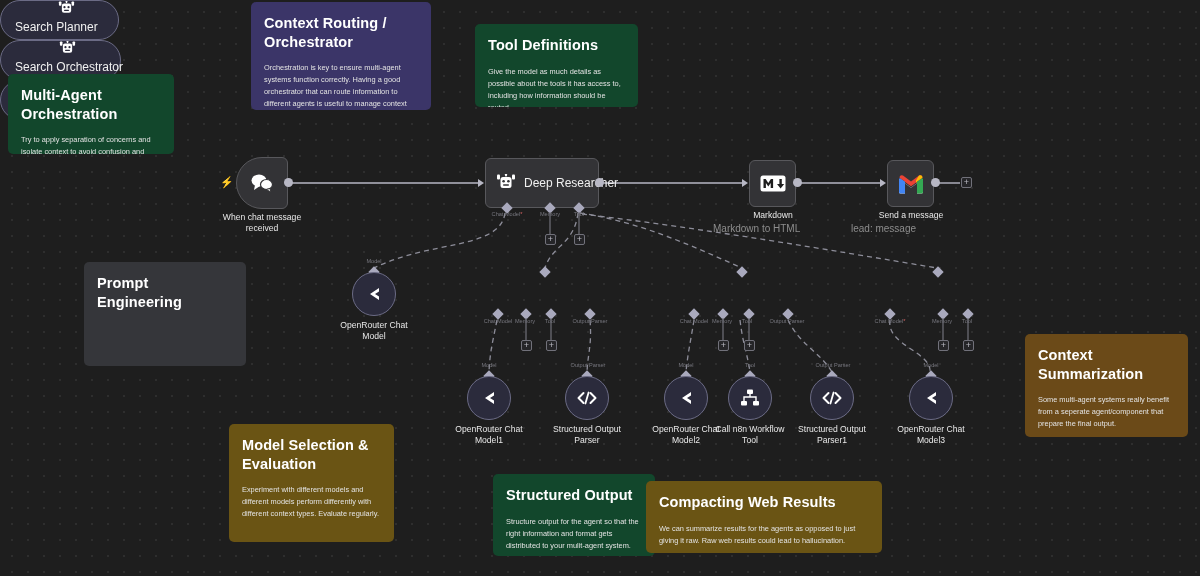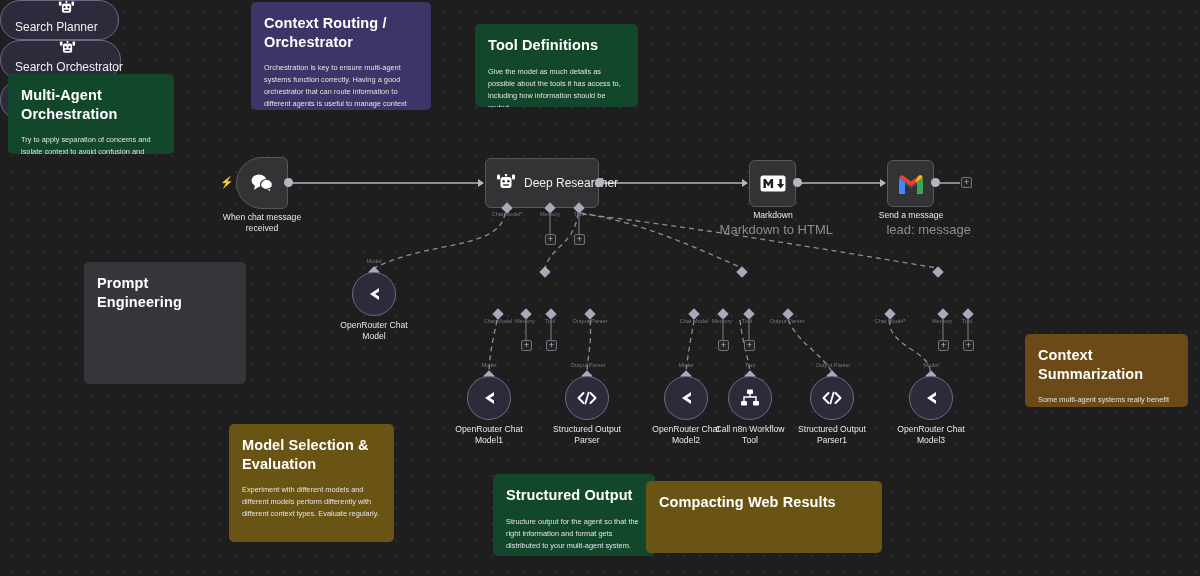--- a/index.html
+++ b/index.html
@@ -80,23 +80,23 @@
   .node-label {
     position: absolute;
     text-align: center;
     color: #e8e8e8;
     font-size: 8.6px;
     line-height: 1.32;
     white-space: pre-line;
   }
   .node-sublabel {
     position: absolute;
-    text-align: right;
+    text-align: left;
     color: #8d8d8d;
-    font-size: 13px;
+    font-size: 10px;
     line-height: 1.3;
   }
   .node-title {
     color: #f0f0f0;
     font-size: 12px;
     white-space: nowrap;
   }
   .icon-wrap { display: flex; align-items: center; justify-content: center; }
 
   
@@ -178,39 +178,40 @@
   <div class="sticky purple" style="left:251px; top:2px; width:180px; height:108px;">
     <div class="s-title">Context Routing / Orchestrator</div>
     <div class="s-body">Orchestration is key to ensure multi-agent systems function correctly. Having a good orchestrator that can route information to different agents is useful to manage context and tasks effectively.</div>
   </div>
 
   <div class="sticky green" style="left:475px; top:24px; width:163px; height:83px;">
     <div class="s-title">Tool Definitions</div>
     <div class="s-body">Give the model as much details as possible about the tools it has access to, including how information should be routed.</div>
   </div>
 
-  <div class="sticky gray" style="left:84px; top:262px; width:162px; height:122px;">
+  <div class="sticky gray" style="left:84px; top:262px; width:162px; height:104px;">
     <div class="s-title">Prompt Engineering</div>
   </div>
 
   <div class="sticky olive" style="left:229px; top:424px; width:165px; height:118px;">
     <div class="s-title">Model Selection &amp; Evaluation</div>
     <div class="s-body">Experiment with different models and different models perform differently with different context types. Evaluate regularly.</div>
   </div>
 
   <div class="sticky green" style="left:493px; top:474px; width:162px; height:82px;">
     <div class="s-title">Structured Output</div>
     <div class="s-body">Structure output for the agent so that the right information and format gets distributed to your mulit-agent system.</div>
   </div>
 
   <div class="sticky olive" style="left:646px; top:481px; width:236px; height:72px;">
     <div class="s-title">Compacting Web Results</div>
-  </div>
-
-  <div class="sticky brown" style="left:1025px; top:334px; width:163px; height:73px;">
+    <div class="s-body">We can summarize results for the agents as opposed to just giving it raw. Raw web results could lead to hallucination.</div>
+  </div>
+
+  <div class="sticky brown" style="left:1025px; top:334px; width:163px; height:103px;">
     <div class="s-title">Context Summarization</div>
     <div class="s-body">Some multi-agent systems really benefit from a seperate agent/component that prepare the final output.</div>
   </div>
 
 
   <div class="bolt" style="left:220px; top:177px;">⚡</div>
   <div class="node-box node-trigger" style="left:236px; top:157px; width:52px; height:52px;">
     <span class="icon-wrap">
       <svg width="24" height="20" viewBox="0 0 24 20">
         <ellipse cx="9" cy="7.5" rx="7.5" ry="6" fill="#ffffff"></ellipse>

